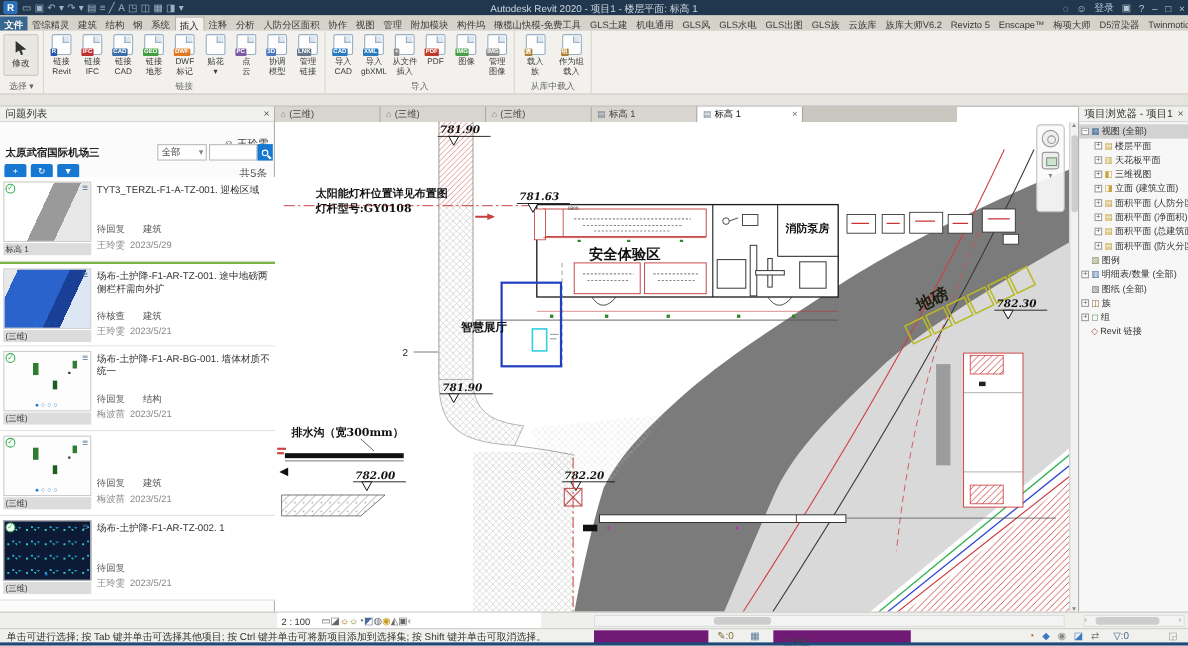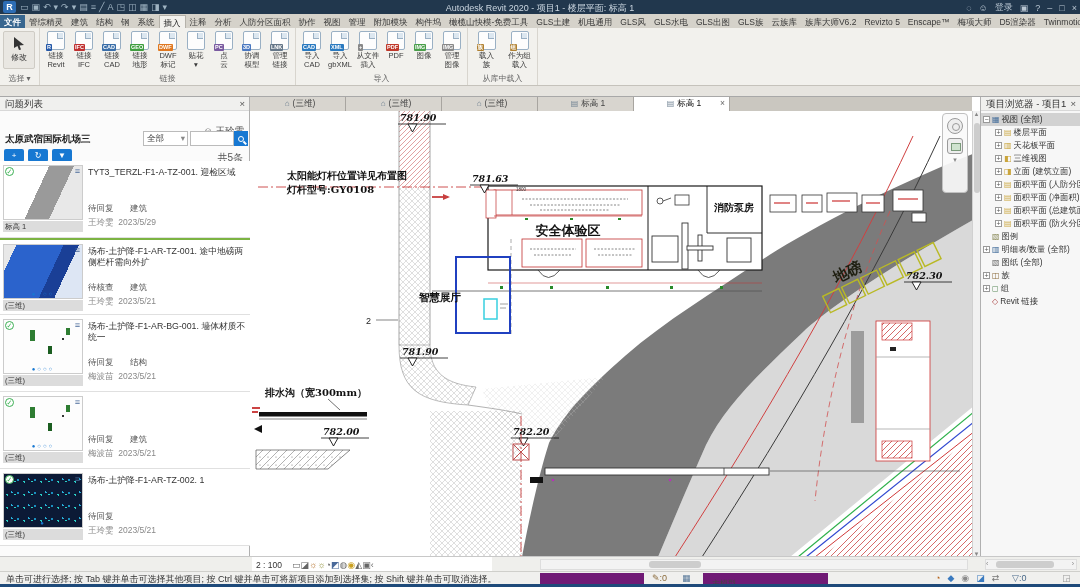--- a/index.html
+++ b/index.html
@@ -56,21 +56,21 @@
   .thumb-cloud{background-color:#0c1a36;background-image:radial-gradient(circle at 20% 60%,#2ad0c8 0 1px,transparent 1px),radial-gradient(circle at 45% 40%,#27b0d8 0 1px,transparent 1px),radial-gradient(circle at 65% 58%,#2ad0c8 0 1px,transparent 1px),radial-gradient(circle at 82% 45%,#1a90c0 0 1px,transparent 1px);background-size:17px 13px;}
   .chk{position:absolute;left:1px;top:1px;width:9px;height:9px;border:1px solid #3cb054;border-radius:50%;background:#fff;color:#3cb054;font-size:7px;line-height:8px;text-align:center;}
   .hamb{position:absolute;right:2px;top:0px;color:#4a6a9a;font-size:9px;font-weight:bold;}
   .dots{position:absolute;bottom:1px;left:0;right:0;text-align:center;color:#1778d2;font-size:6px;letter-spacing:2px;}
   .thumbcap{position:absolute;left:3px;top:60px;width:80px;height:11px;background:#dcdcdc;font-size:7.5px;line-height:11px;padding-left:2px;color:#333;}
   .ctitle{position:absolute;left:88px;top:6px;width:158px;font-size:8.8px;color:#333;line-height:11px;max-height:24px;overflow:hidden;}
   .cstatus{position:absolute;left:88px;top:42px;font-size:8.5px;color:#555;}
   .cdisc{position:absolute;left:130px;top:42px;font-size:8.5px;color:#555;}
   .cauthor{position:absolute;left:88px;top:56px;font-size:8.5px;color:#888;}
   
-  #viewtabs{position:absolute;left:250px;top:0;width:722px;height:14px;background:#cac7c0;display:flex;text-align:center;}
+  #viewtabs{position:absolute;left:250px;top:0;width:620px;height:14px;background:#cac7c0;display:flex;}
   .vtab{width:96px;height:14px;border-right:1px solid #a8a5a0;background:#d8d5cf;font-size:8.5px;line-height:13px;padding-left:5px;color:#444;position:relative;white-space:nowrap;}
   .vtab .vicon{color:#6a7d8e;margin-right:3px;font-size:8px;}
   .vtab.active{background:#fff;color:#111;}
   .vtab .vclose{position:absolute;right:4px;top:0;color:#666;}
   
   #canvas{position:absolute;left:250px;top:14px;width:722px;height:446px;background:#fff;overflow:hidden;}
   #navbar{position:absolute;right:4px;top:2px;width:26px;height:80px;background:rgba(250,250,250,.92);border:1px solid #c0c0c0;border-radius:4px;}
   .navico{width:16px;height:16px;margin:4px auto 2px;border:1px solid #9a9a9a;border-radius:3px;background:#eee;position:relative;}
   .navico.wheel{border-radius:50%;}
   .navico.wheel::after{content:"";position:absolute;left:4px;top:4px;width:6px;height:6px;border:1px solid #9a9a9a;border-radius:50%;}

